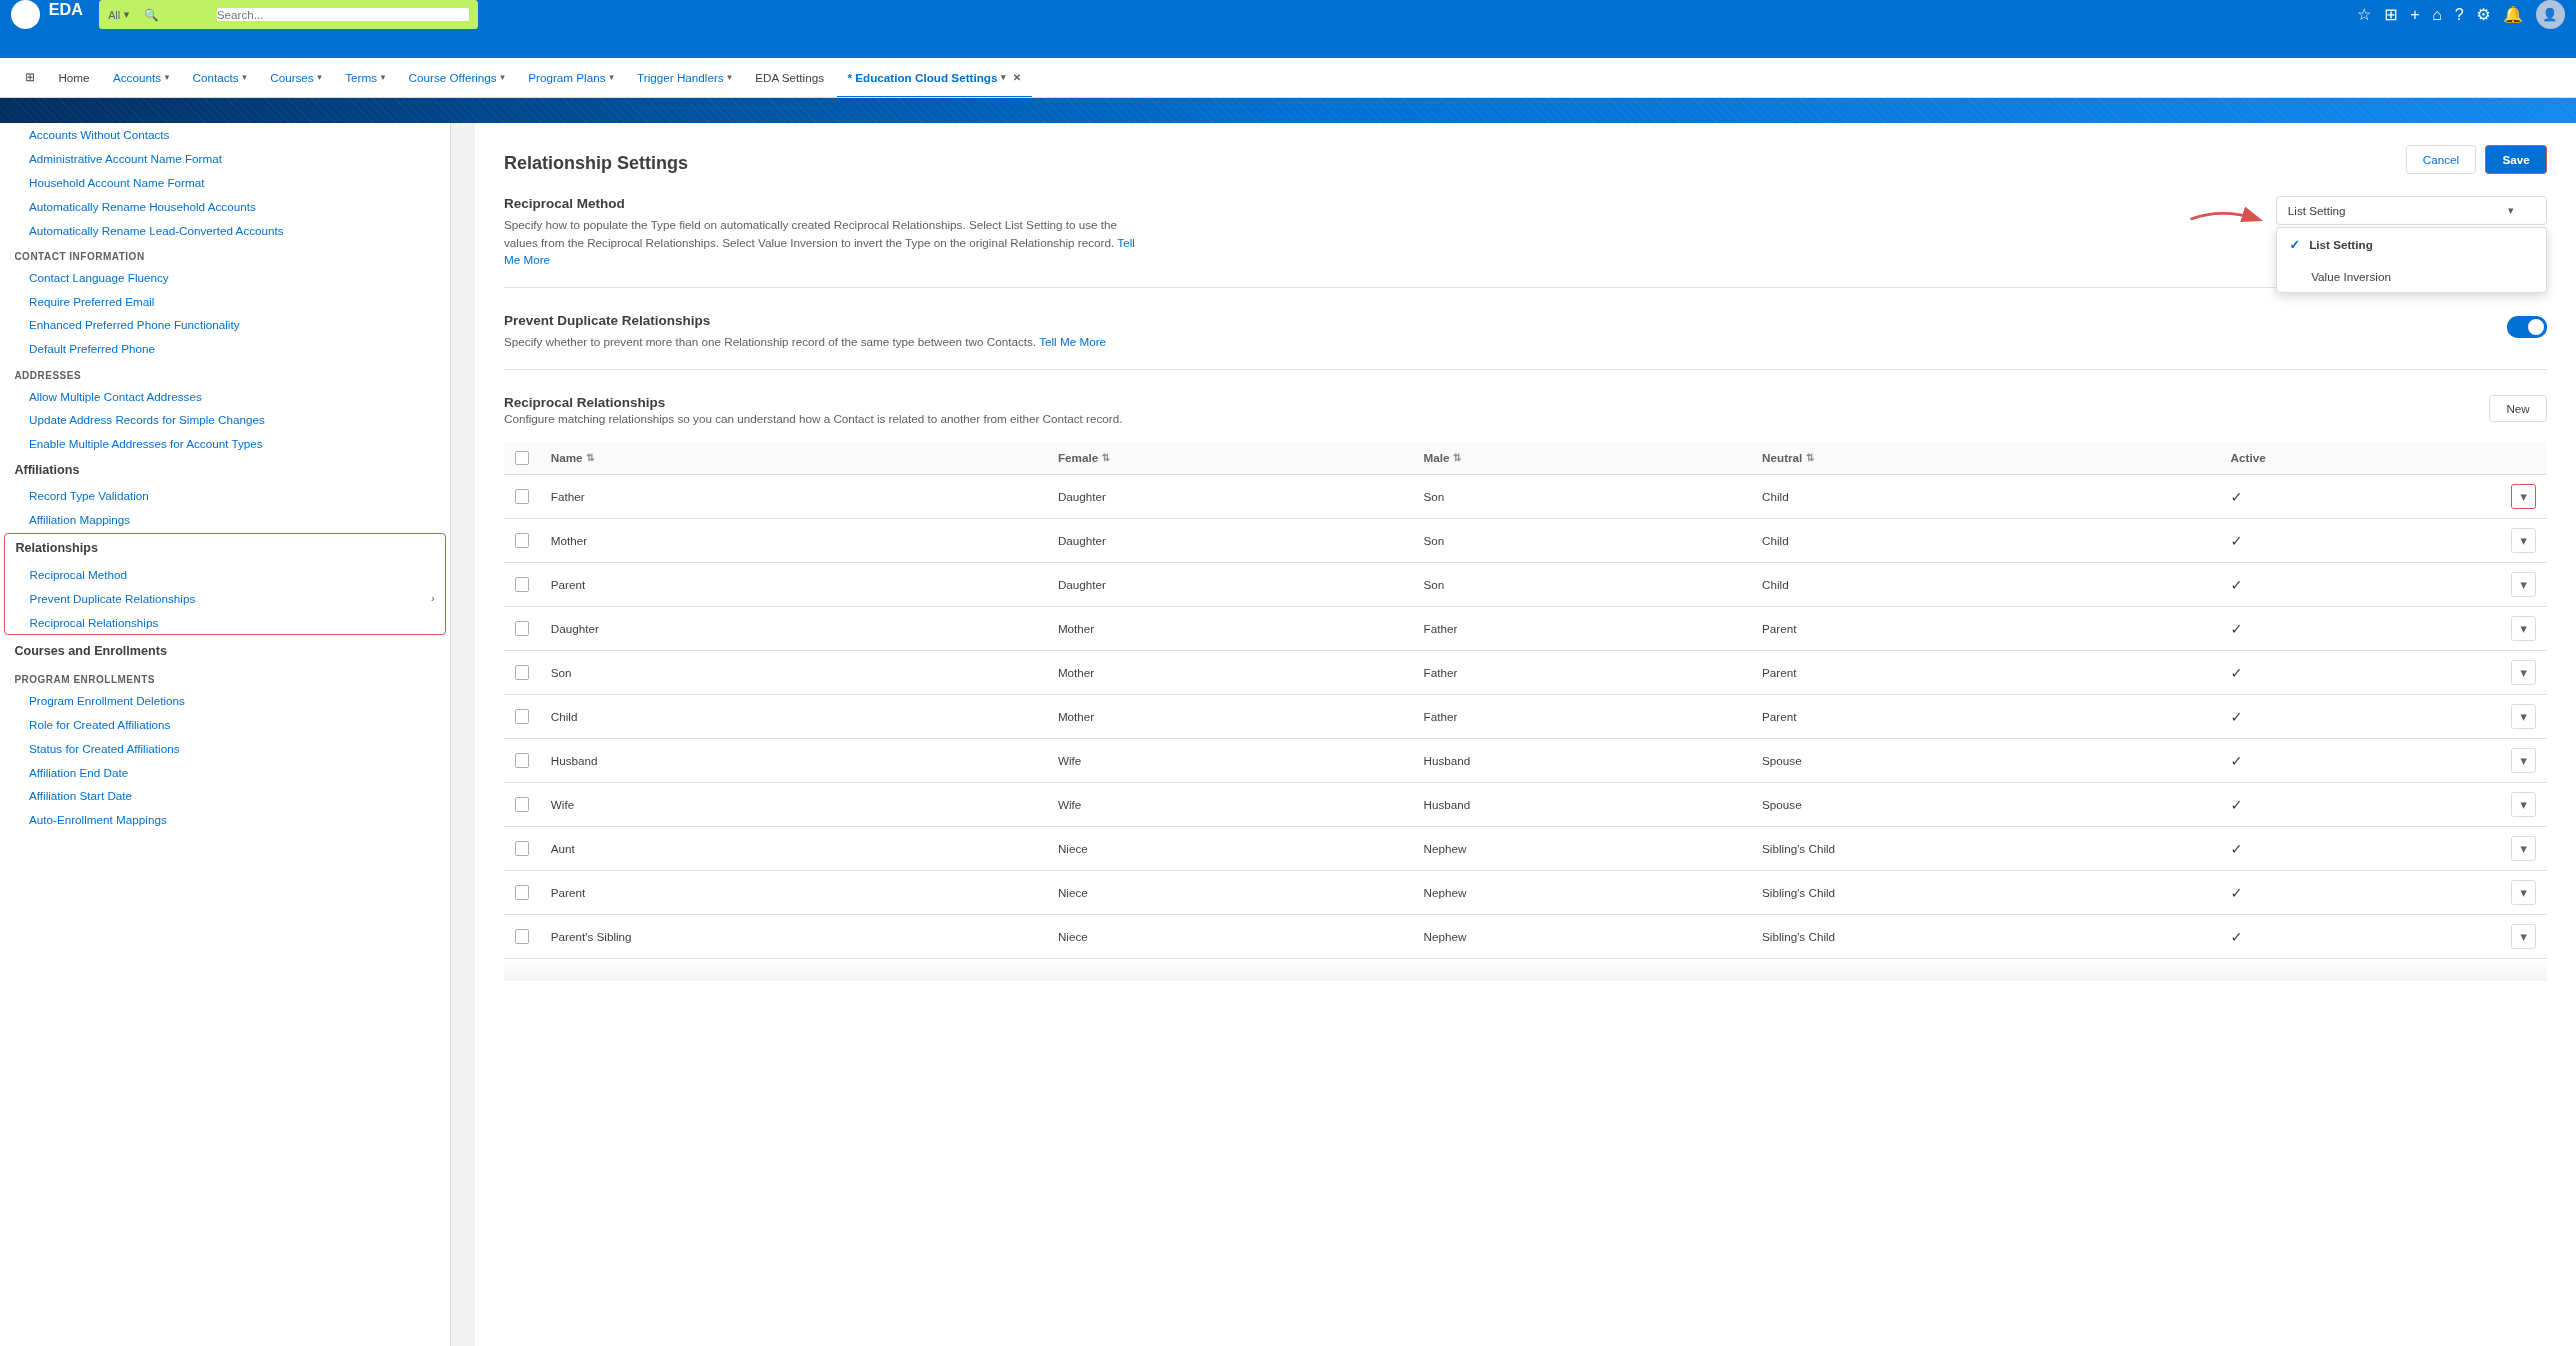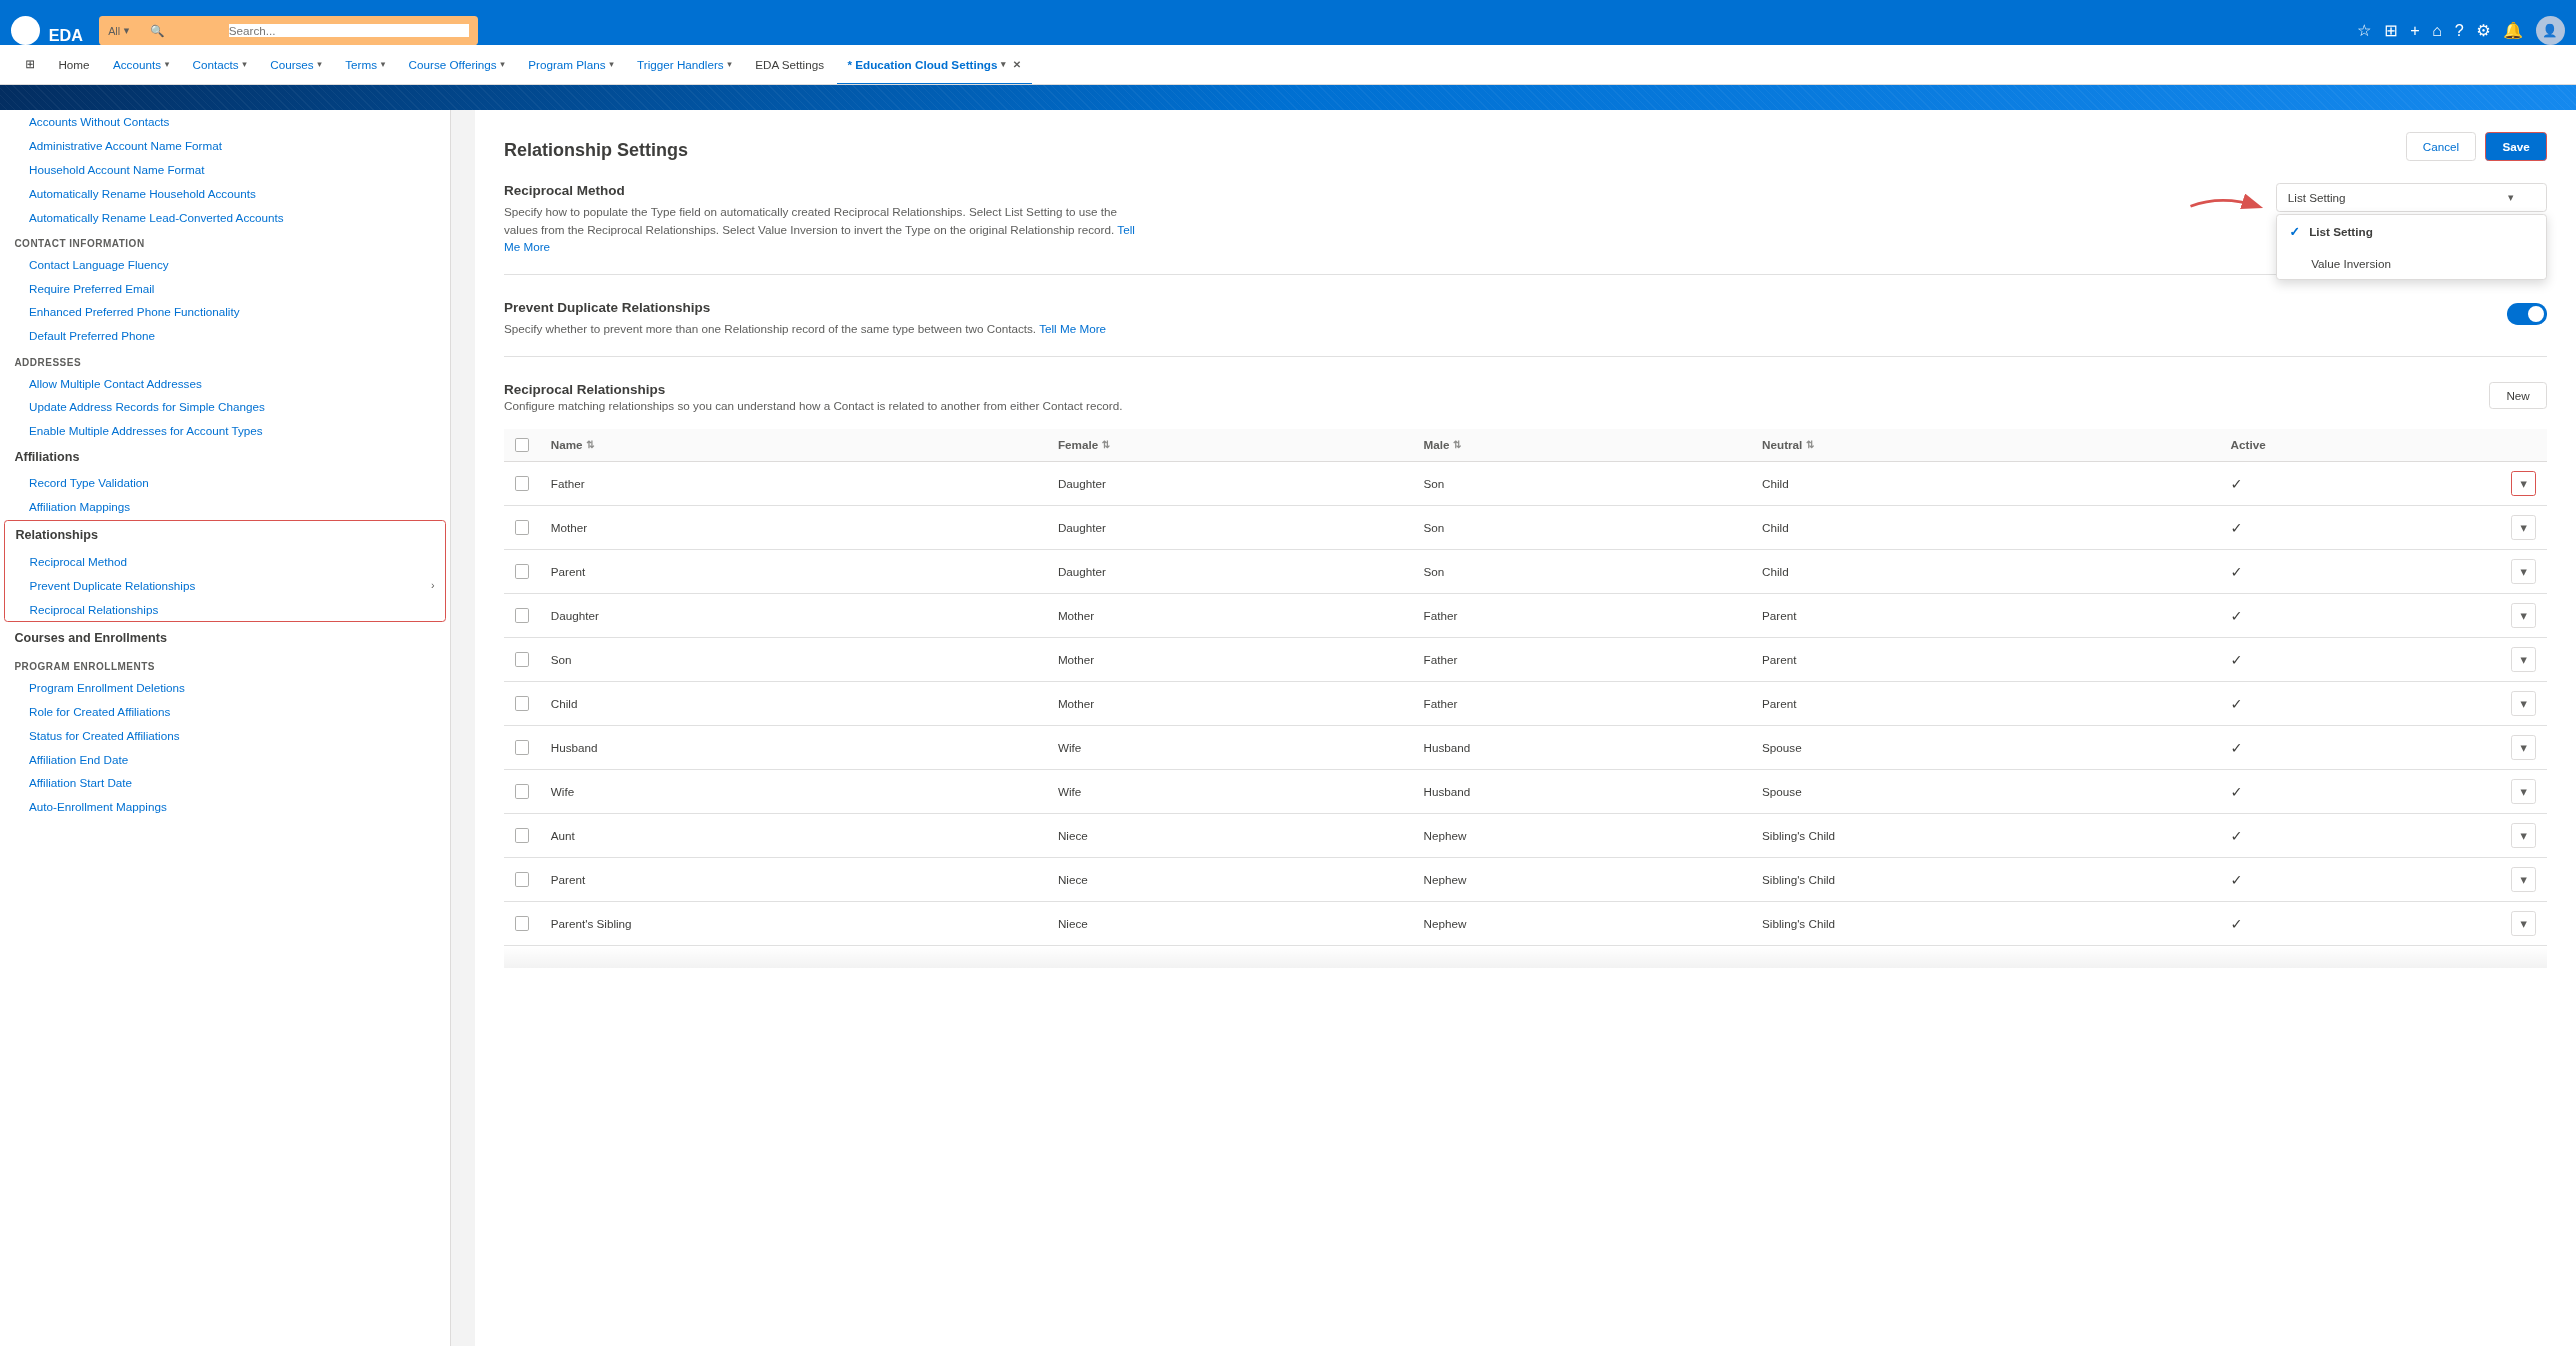--- a/index.html
+++ b/index.html
@@ -1,23 +1,23 @@
 <!DOCTYPE html>
 <html style="font-size:14.4px"><head>
   <meta charset="utf-8">
   <style>
     * { box-sizing: border-box; margin: 0; padding: 0; }
     body { font-family: 'Salesforce Sans', Arial, sans-serif; font-size: 11.7px; background: #f3f3f3; color: #3e3e3c; overflow: hidden; }
 
     
     .top-bar {
-      height: 45px;
+      height: 58px;
       background: #0070d2;
       display: flex;
-      align-items: flex-end;
+      align-items: flex-start;
       padding: 0 10.8px;
       gap: 9px;
       position: relative;
       z-index: 100;
     }
     .salesforce-logo {
       width: 29px; height: 29px;
       background: white;
       border-radius: 50%;
       display: flex; align-items: center; justify-content: center;
@@ -28,25 +28,25 @@
       color: white;
       font-size: 16.2px;
       font-weight: 700;
       margin-right: 7.2px;
     }
     .top-bar-search {
       flex: 1;
       max-width: 379px;
       display: flex;
       align-items: center;
-      background: #fdba74;
+      background: #bef264;
       border-radius: 3.6px;
       height: 29px;
       padding: 0 9px;
-      gap: 21px;
+      gap: 15px;
     }
     .top-bar-search input {
       border: none; outline: none;
       flex: 1; font-size: 11.7px; color: #5e5e5c; margin-left: 43px;
     }
     .top-bar-search-prefix {
       font-size: 10.8px; color: #5e5e5c;
       display: flex; align-items: center; gap: 3.6px;
     }
     .top-bar-actions {

